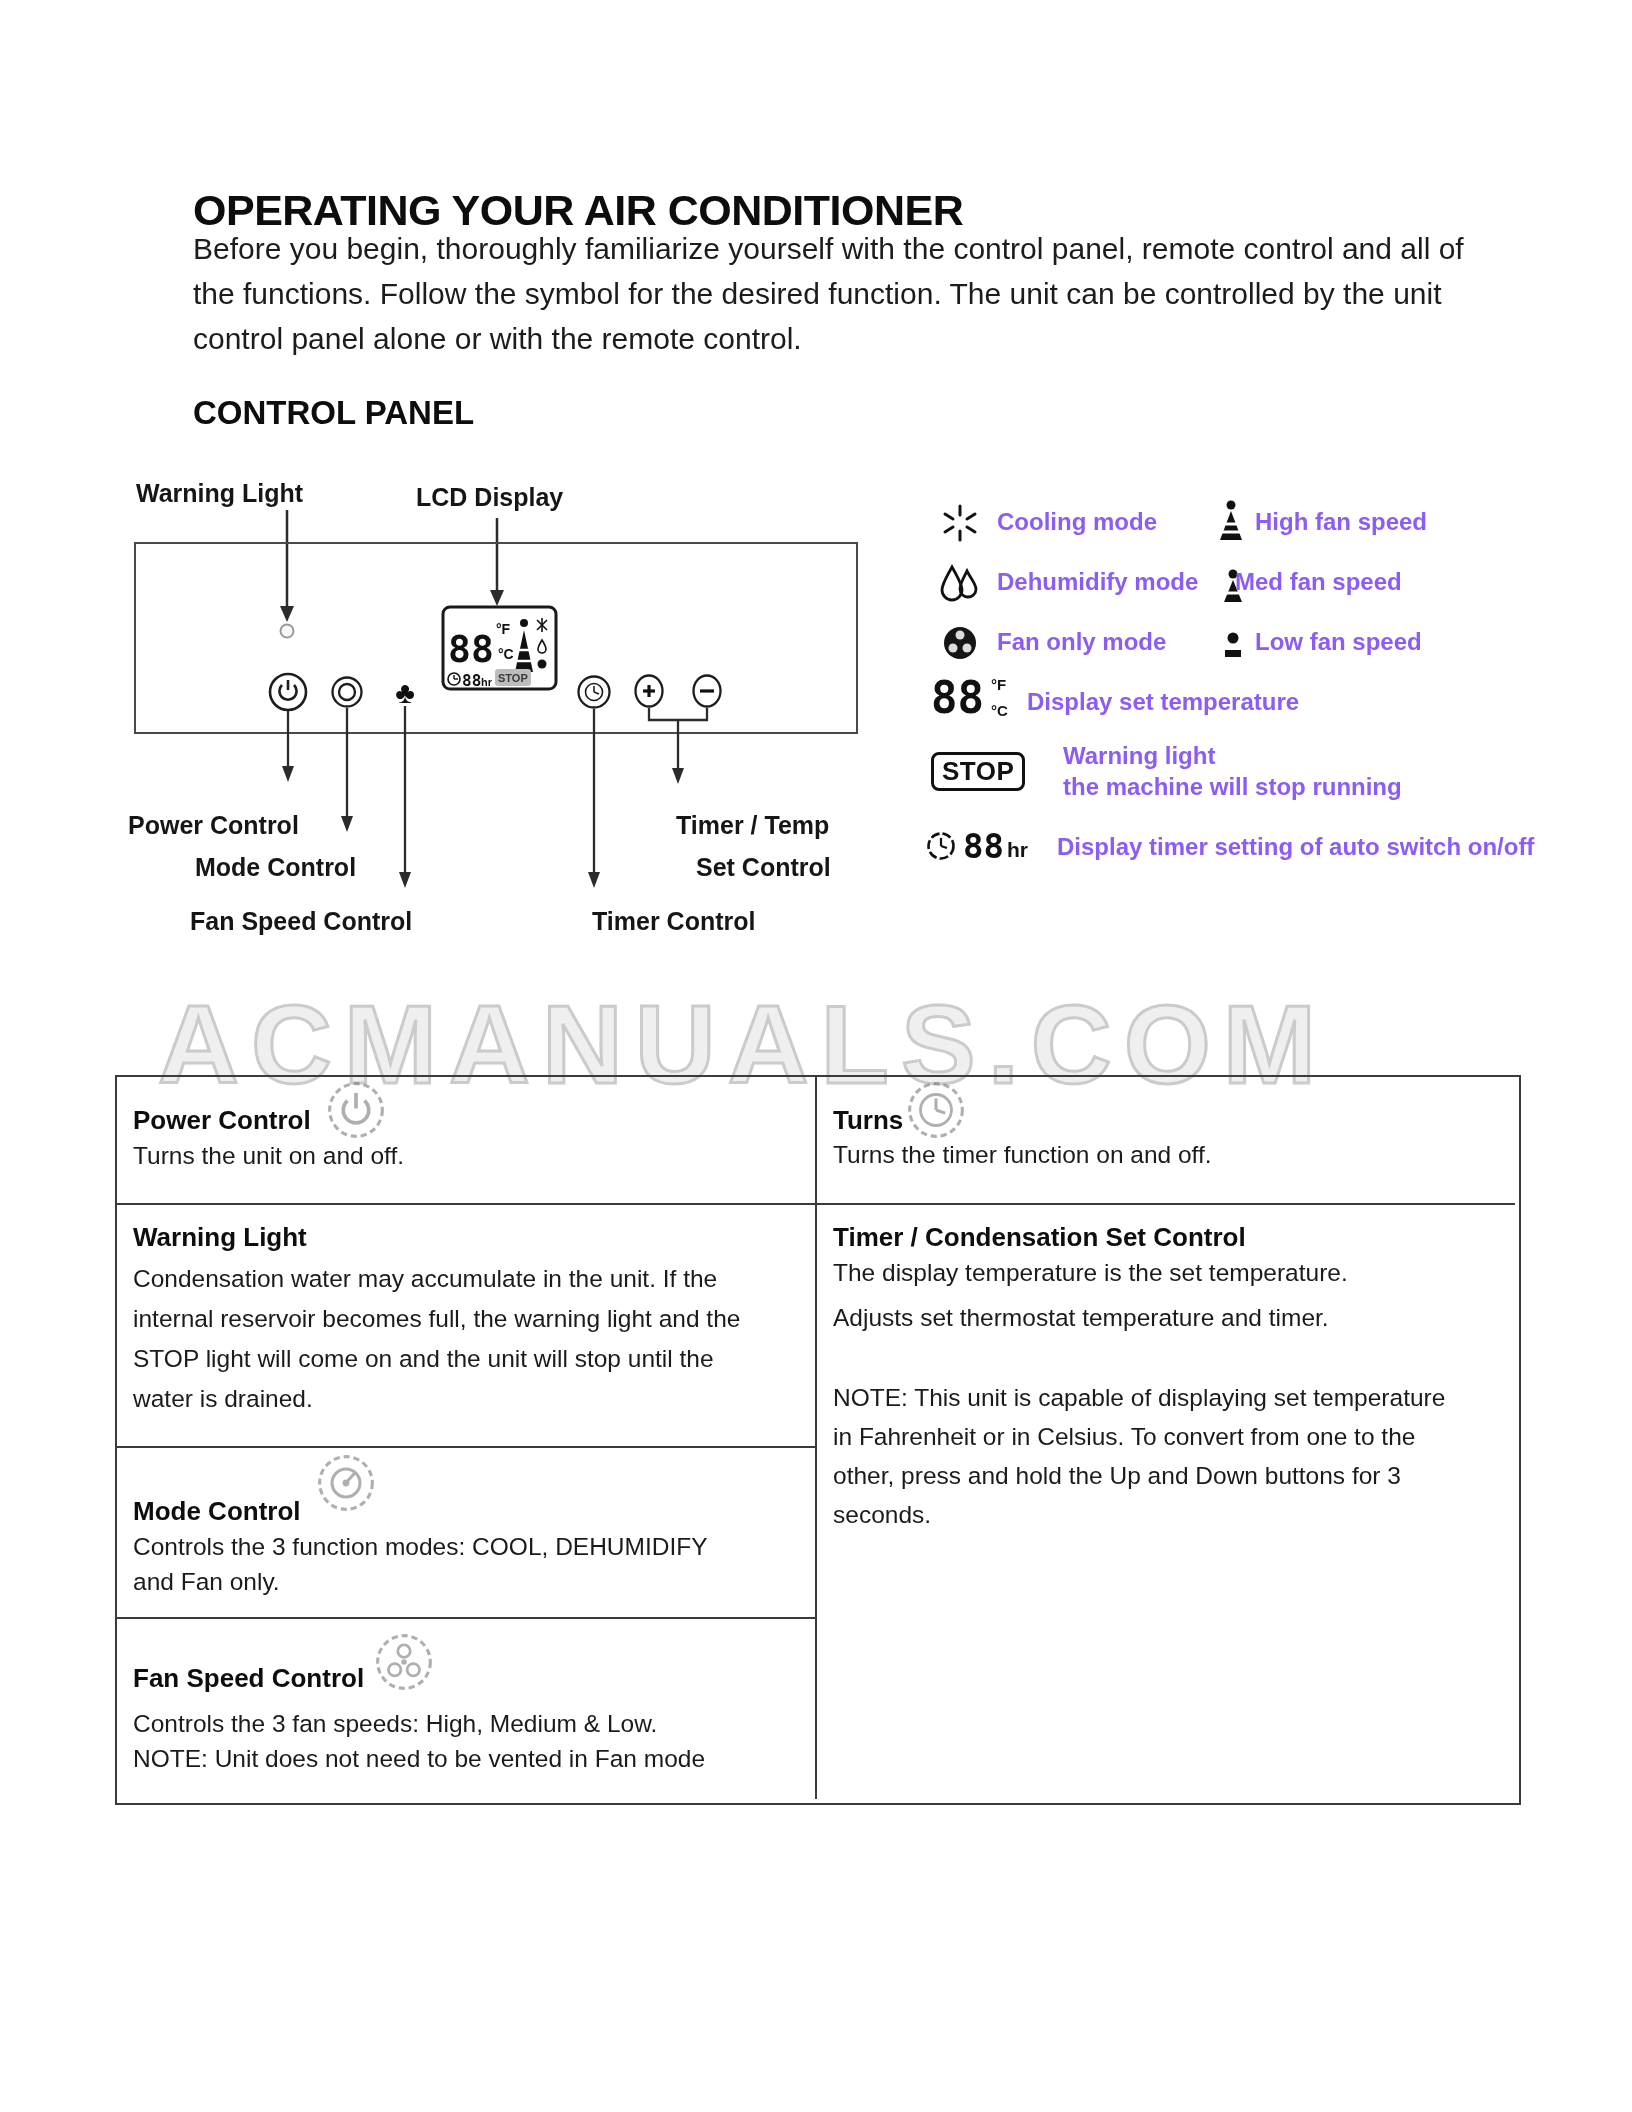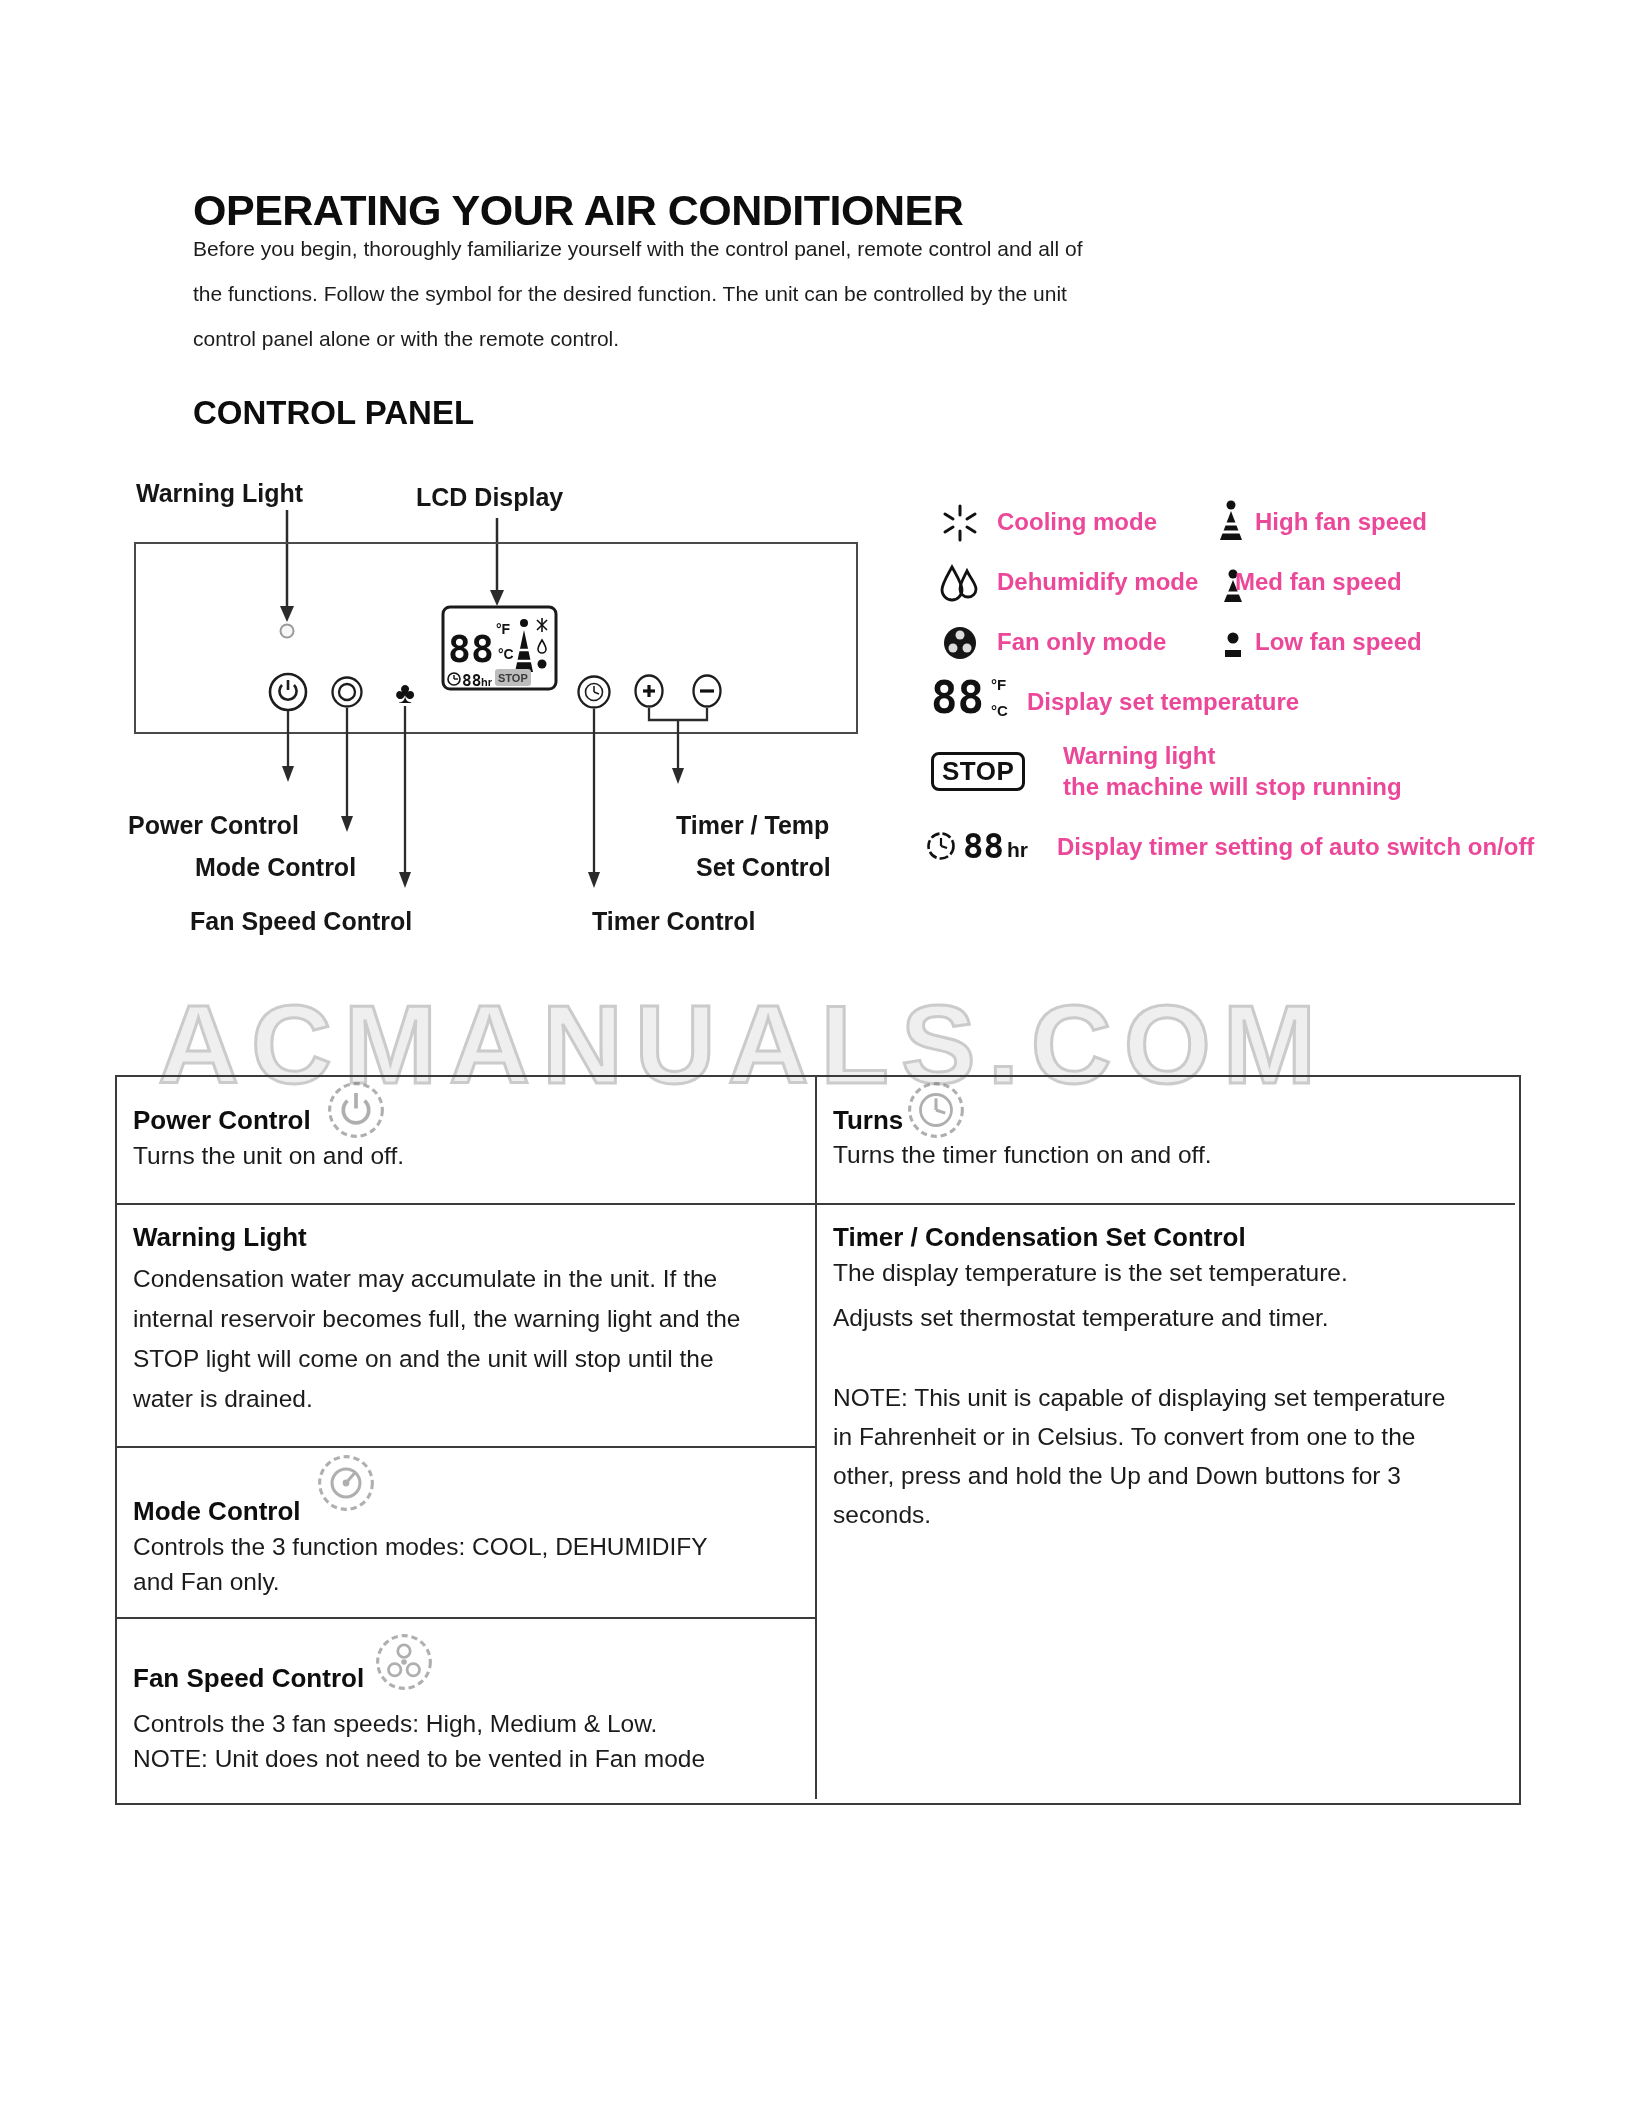--- a/index.html
+++ b/index.html
@@ -1,30 +1,30 @@
 <!DOCTYPE html>
 <html><head>
 <meta charset="utf-8">
 <style>
   html,body{margin:0;padding:0;background:#fff;}
   #page{position:relative;width:1632px;height:1892px;background:#ffffff;overflow:hidden;
         font-family:"Liberation Sans",sans-serif;color:#141414;}
   .abs{position:absolute;}
 
   .title{left:193px;top:186px;font-size:43px;font-weight:700;letter-spacing:-0.5px;color:#0d0d0d;}
-  .intro{left:193px;top:226px;width:1360px;font-size:21px;line-height:45px;color:#1c1c1c;white-space:pre-line;}
+  .intro{left:193px;top:226px;width:1360px;font-size:30px;line-height:45px;color:#1c1c1c;white-space:pre-line;}
   .section-heading{left:193px;top:394px;font-size:33px;font-weight:700;color:#0d0d0d;}
 
   
   .dlab{font-family:"Liberation Sans",sans-serif;font-size:25px;font-weight:600;fill:#161616;}
   .lcd-big{font-family:"DejaVu Sans Mono",monospace;font-weight:700;fill:#111;}
   .lcd-sm{font-family:"Liberation Sans",sans-serif;font-weight:700;fill:#111;}
 
   
-  .legend-label{position:absolute;font-size:24px;font-weight:600;color:#ec4899;white-space:nowrap;}
+  .legend-label{position:absolute;font-size:24px;font-weight:600;color:#8b5cf6;white-space:nowrap;}
   .seg{font-family:"DejaVu Sans Mono",monospace;font-weight:700;color:#111;}
   .stop-badge{position:absolute;border:3px solid #111;border-radius:8px;padding:1px 8px;
               font-size:26px;font-weight:700;color:#111;letter-spacing:0.5px;}
 
   
   .watermark{left:158px;top:980px;font-size:112px;font-weight:700;letter-spacing:12px;
              color:#efefef;-webkit-text-stroke:3px #cbcbcb;white-space:nowrap;z-index:1;}
 
   
   .manual-table{left:115px;top:1075px;width:1402px;height:726px;border:2px solid #3b3b3b;z-index:2;}

